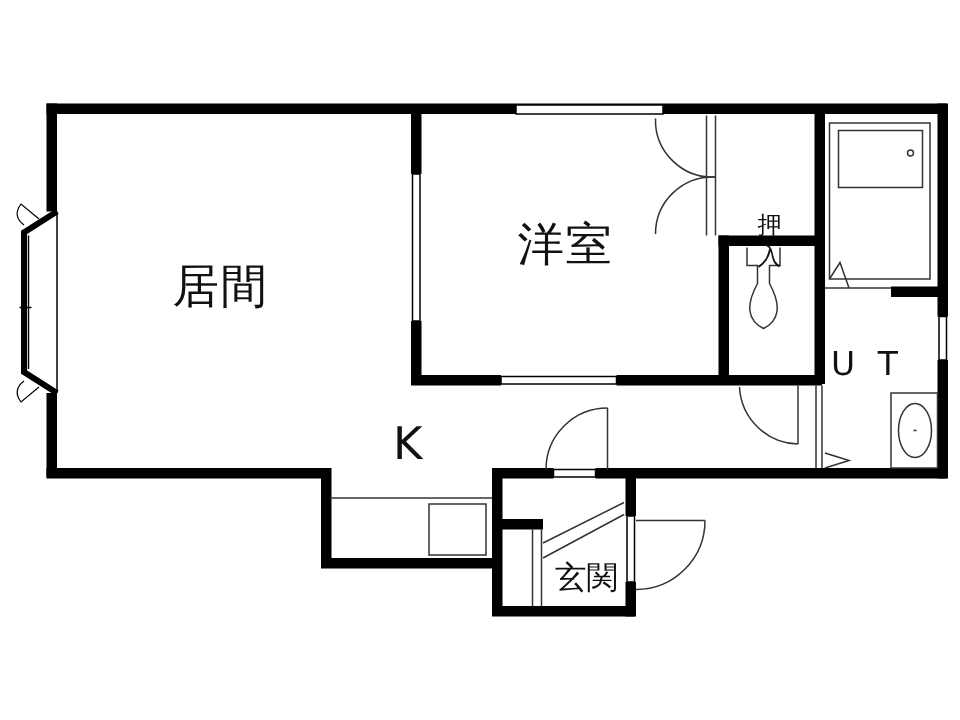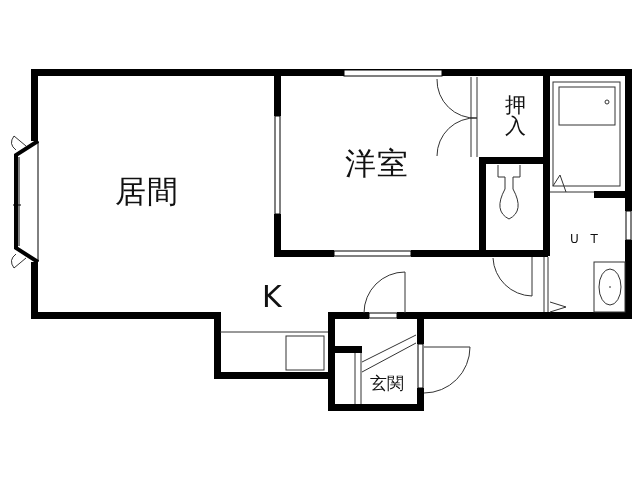--- a/index.html
+++ b/index.html
@@ -1,22 +1,22 @@
 <!DOCTYPE html>
 <html><head>
 <meta charset="utf-8">
 <style>
   html,body{margin:0;padding:0;background:#ffffff;}
   body{width:640px;height:480px;position:relative;overflow:hidden;font-family:"DejaVu Sans",sans-serif;}
   svg{position:absolute;left:0;top:0;}
   .label{position:absolute;color:#111;white-space:nowrap;line-height:1;}
   .big{font-size:31px;letter-spacing:1px;}
   .mid{font-size:22px;letter-spacing:6px;}
-  .small{font-size:17px;}
-  .vert{font-size:21px;width:18px;line-height:21px;text-align:center;word-break:break-all;white-space:normal;}
+  .small{font-size:21px;}
+  .vert{font-size:16px;width:18px;line-height:21px;text-align:left;word-break:break-all;white-space:normal;margin-top:44px;}
 </style>
 </head>
 <body>
 
 <svg width="640" height="480" viewBox="0 0 640 480">
 
   <g fill="#000">
 
     <rect x="31" y="69" width="600" height="7"></rect>
 
@@ -113,14 +113,14 @@
     <line x1="361" y1="353" x2="361" y2="404"></line>
     <line x1="362" y1="362" x2="416" y2="335"></line>
     <line x1="362" y1="372" x2="416" y2="343"></line>
   </g>
 </svg>
 
 <div class="label big" style="left:115px;top:178px;font-family:Liberation Mono, monospace;">居間</div>
 <div class="label big" style="left:345px;top:148px;">洋室</div>
 <div class="label vert" style="left:505px;top:95px;">押入</div>
 <div class="label big" style="left:262px;top:282px;font-size:30px;">K</div>
-<div class="label mid" style="left:570px;top:233px;font-size:12px;letter-spacing:4px;">U T</div>
+<div class="label mid" style="left:554px;top:233px;font-size:22px;letter-spacing:4px;">U T</div>
 <div class="label small" style="left:370px;top:375px;">玄関</div>
 
 </body></html>

